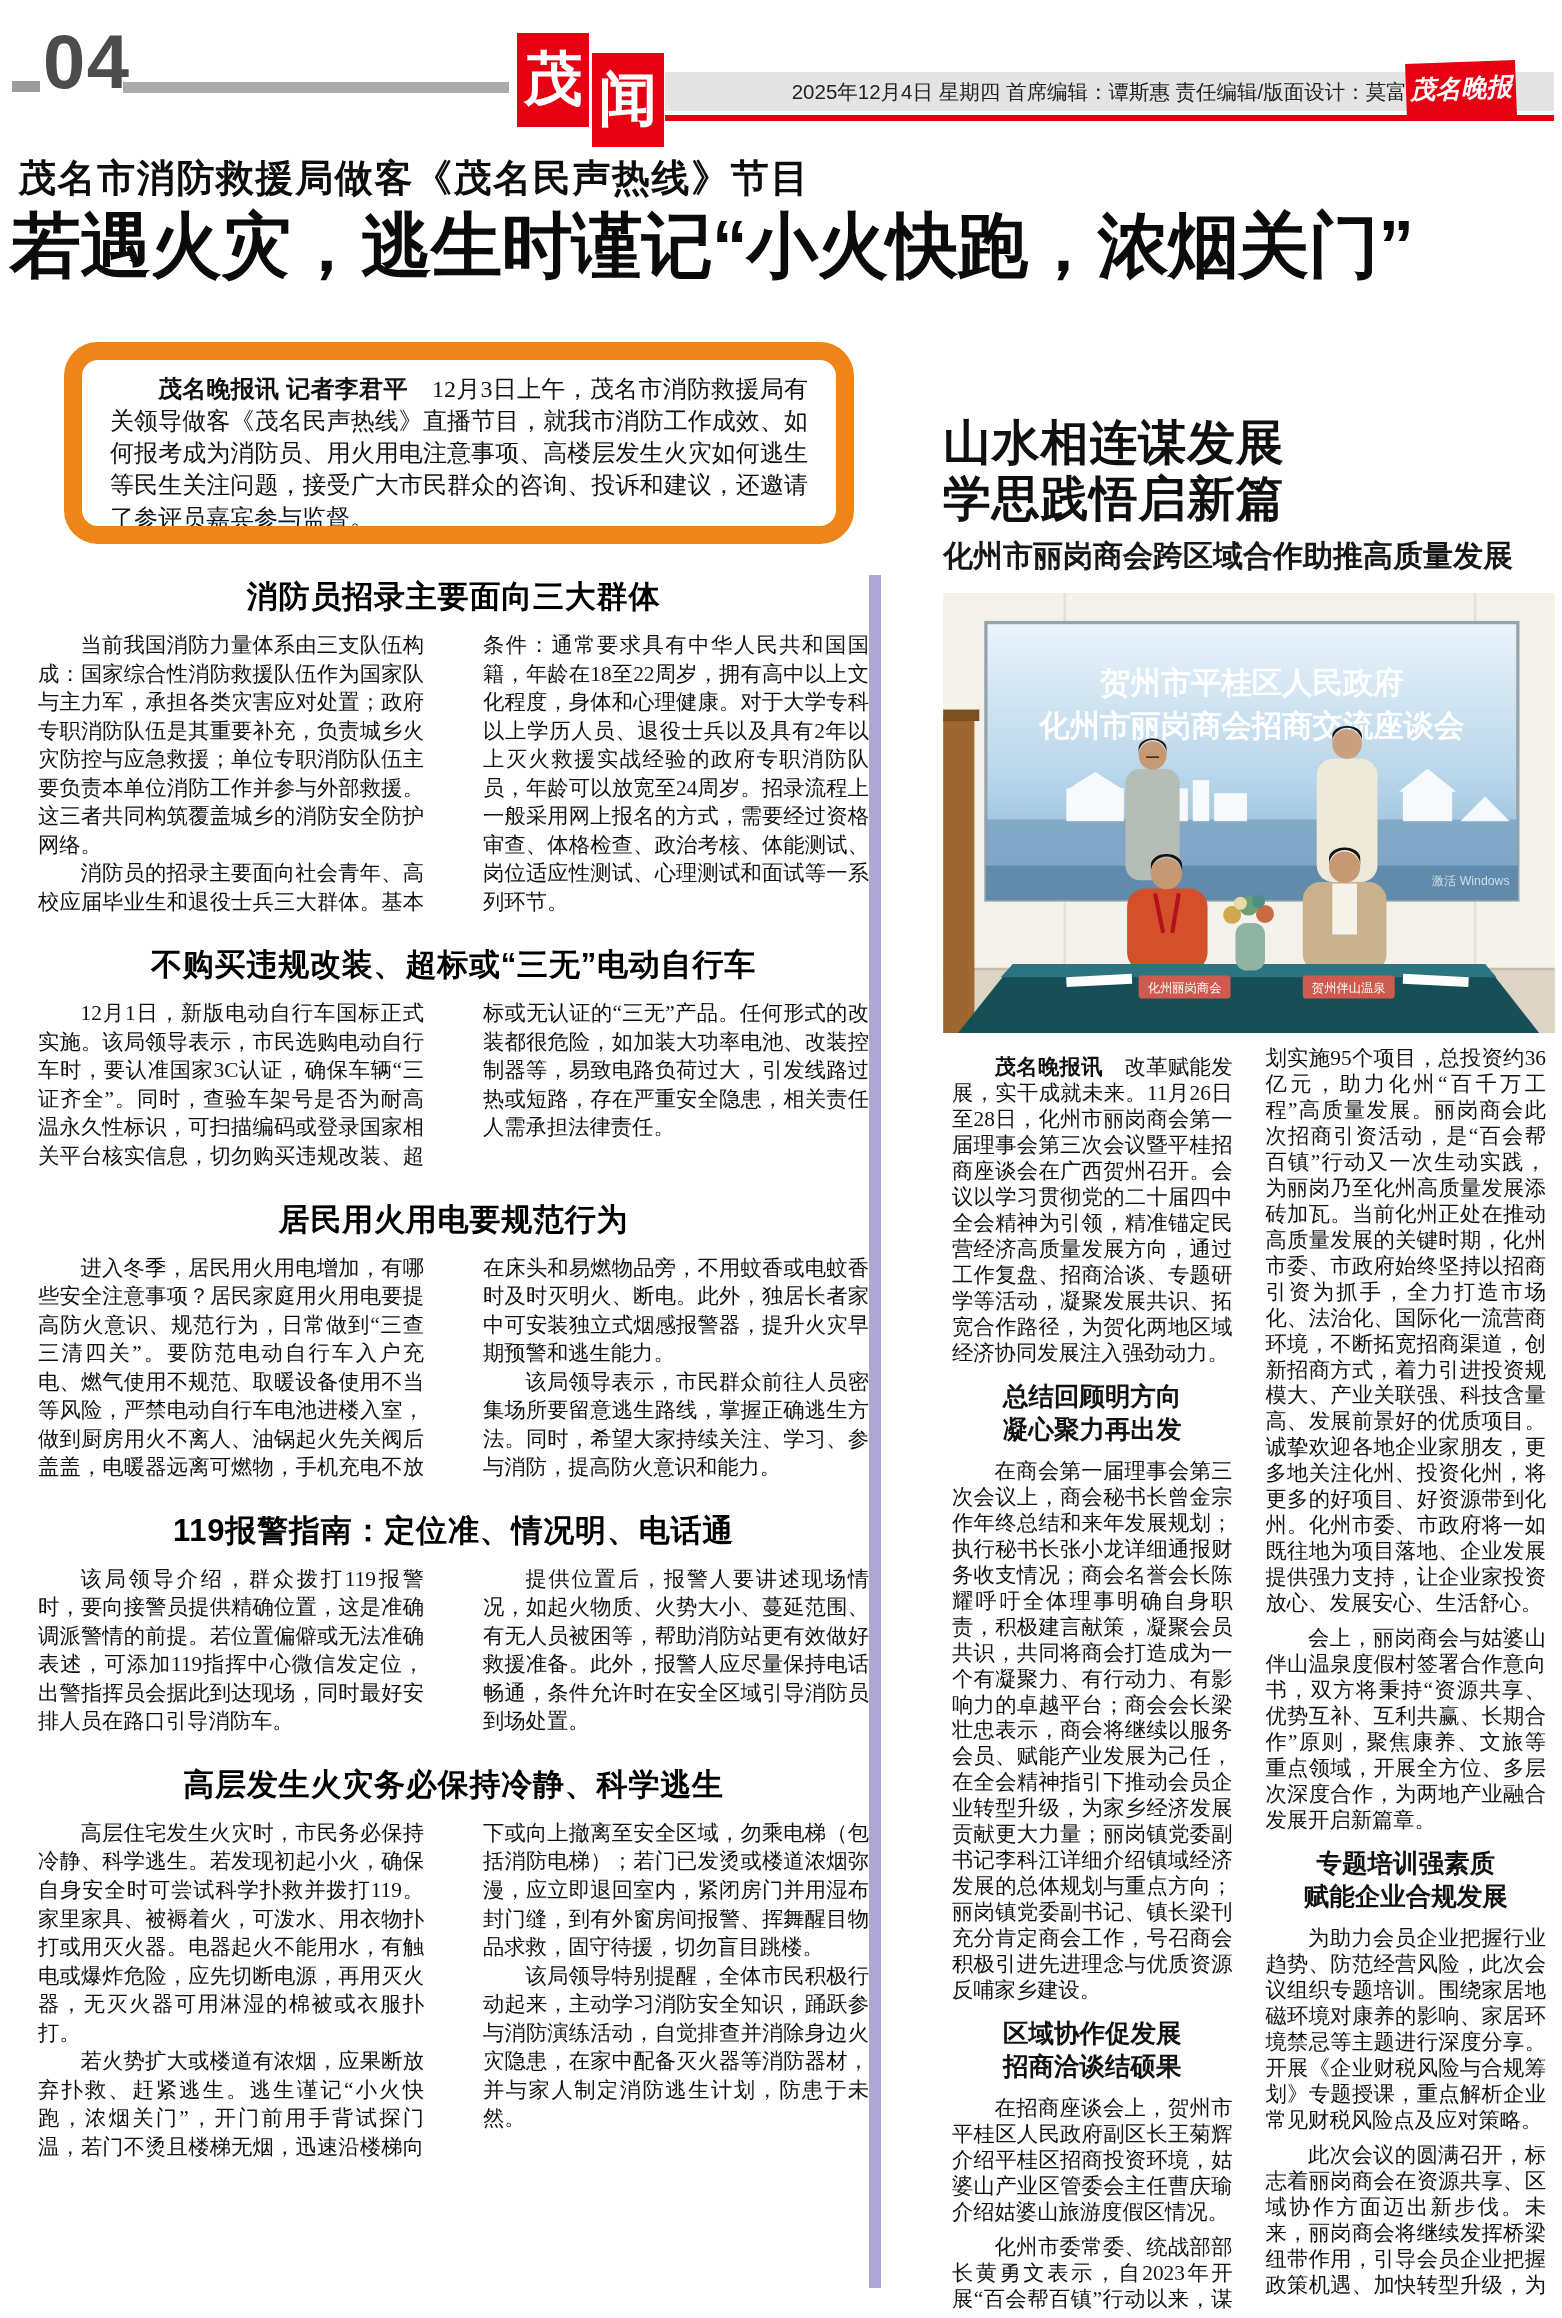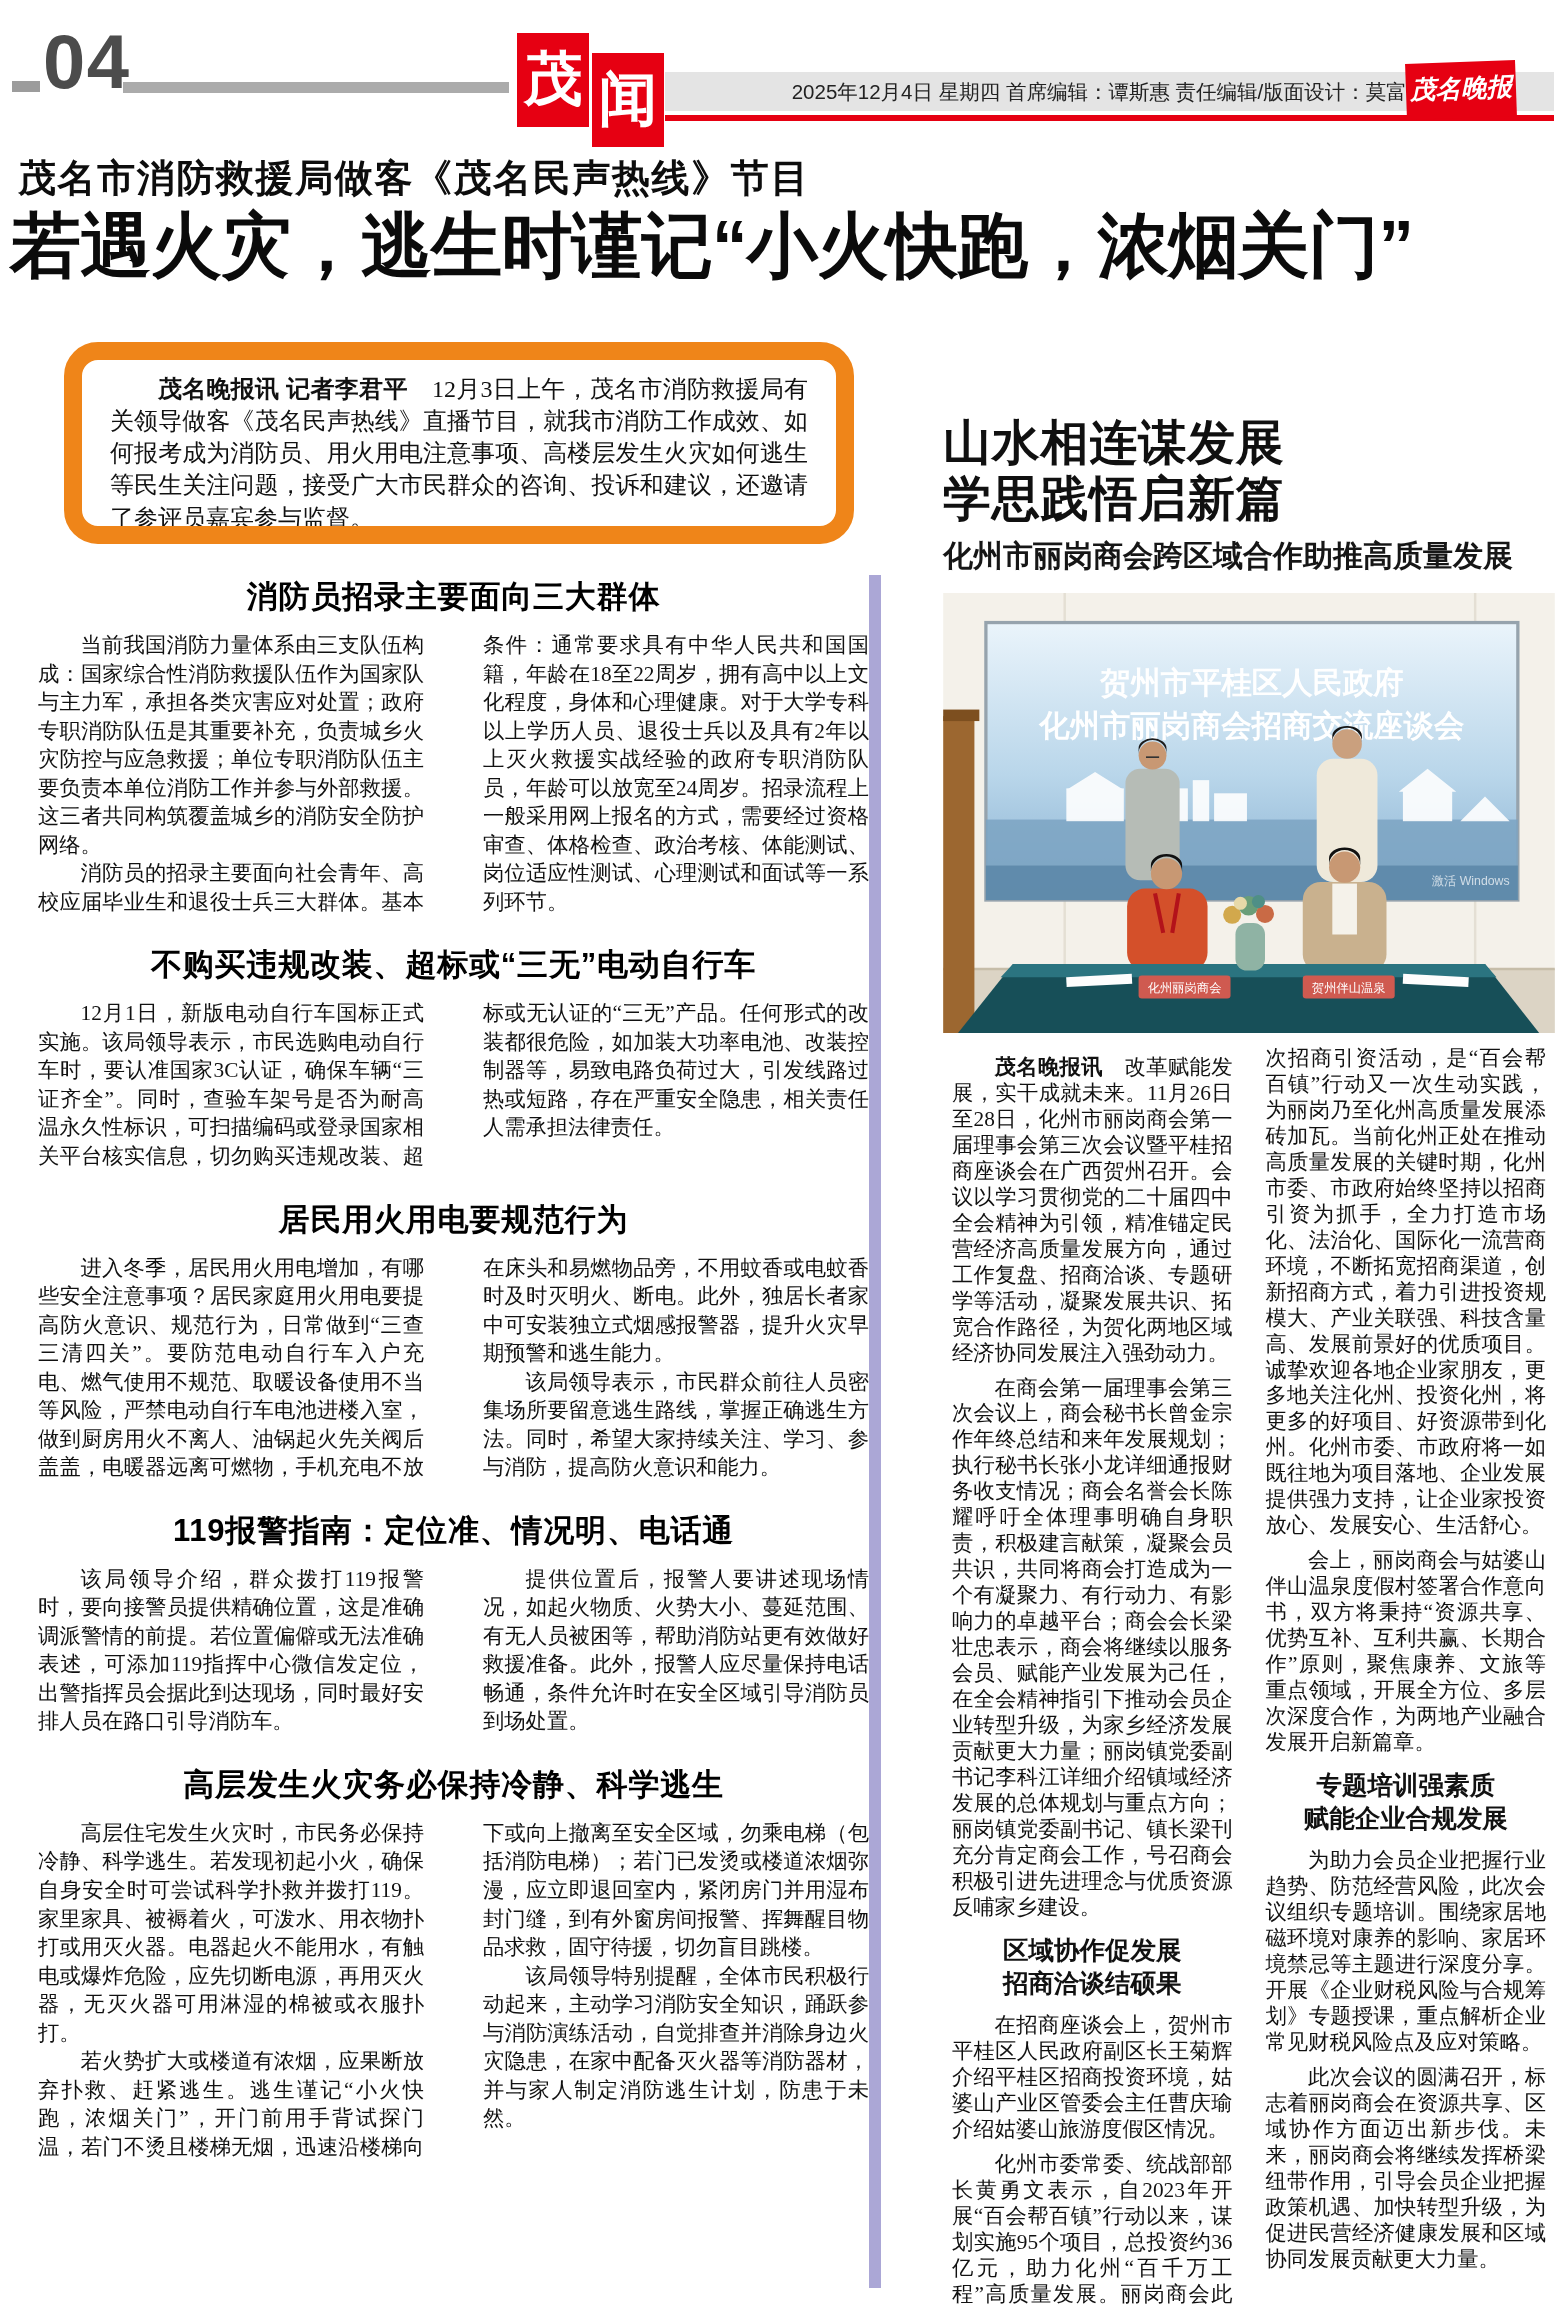--- a/index.html
+++ b/index.html
@@ -210,20 +210,24 @@
         </g>
         <g>
           <rect x="438" y="466" width="112" height="28" rx="4" fill="#cf5a50"></rect>
           <text x="494" y="486" text-anchor="middle" font-family="Liberation Sans, sans-serif" font-size="15" fill="#ffffff">贺州伴山温泉</text>
         </g>
       </svg>
     </div>
 
     <div class="r-body" id="right-body">
         <p><b>茂名晚报讯　</b>改革赋能发展，实干成就未来。11月26日至28日，化州市丽岗商会第一届理事会第三次会议暨平桂招商座谈会在广西贺州召开。会议以学习贯彻党的二十届四中全会精神为引领，精准锚定民营经济高质量发展方向，通过工作复盘、招商洽谈、专题研学等活动，凝聚发展共识、拓宽合作路径，为贺化两地区域经济协同发展注入强劲动力。</p>
+        <div class="subhead">
+          <div>总结回顾明方向</div>
+          <div>凝心聚力再出发</div>
+        </div>
         <p>在商会第一届理事会第三次会议上，商会秘书长曾金宗作年终总结和来年发展规划；执行秘书长张小龙详细通报财务收支情况；商会名誉会长陈耀呼吁全体理事明确自身职责，积极建言献策，凝聚会员共识，共同将商会打造成为一个有凝聚力、有行动力、有影响力的卓越平台；商会会长梁壮忠表示，商会将继续以服务会员、赋能产业发展为己任，在全会精神指引下推动会员企业转型升级，为家乡经济发展贡献更大力量；丽岗镇党委副书记李科江详细介绍镇域经济发展的总体规划与重点方向；丽岗镇党委副书记、镇长梁刊充分肯定商会工作，号召商会积极引进先进理念与优质资源反哺家乡建设。</p>
         <div class="subhead">
           <div>区域协作促发展</div>
           <div>招商洽谈结硕果</div>
         </div>
         <p>在招商座谈会上，贺州市平桂区人民政府副区长王菊辉介绍平桂区招商投资环境，姑婆山产业区管委会主任曹庆瑜介绍姑婆山旅游度假区情况。</p>
         <p>化州市委常委、统战部部长黄勇文表示，自2023年开展“百会帮百镇”行动以来，谋划实施95个项目，总投资约36亿元，助力化州“百千万工程”高质量发展。丽岗商会此次招商引资活动，是“百会帮百镇”行动又一次生动实践，为丽岗乃至化州高质量发展添砖加瓦。当前化州正处在推动高质量发展的关键时期，化州市委、市政府始终坚持以招商引资为抓手，全力打造市场化、法治化、国际化一流营商环境，不断拓宽招商渠道，创新招商方式，着力引进投资规模大、产业关联强、科技含量高、发展前景好的优质项目。诚挚欢迎各地企业家朋友，更多地关注化州、投资化州，将更多的好项目、好资源带到化州。化州市委、市政府将一如既往地为项目落地、企业发展提供强力支持，让企业家投资放心、发展安心、生活舒心。</p>
         <p>会上，丽岗商会与姑婆山伴山温泉度假村签署合作意向书，双方将秉持“资源共享、优势互补、互利共赢、长期合作”原则，聚焦康养、文旅等重点领域，开展全方位、多层次深度合作，为两地产业融合发展开启新篇章。</p>
         <div class="subhead">
           <div>专题培训强素质</div>

